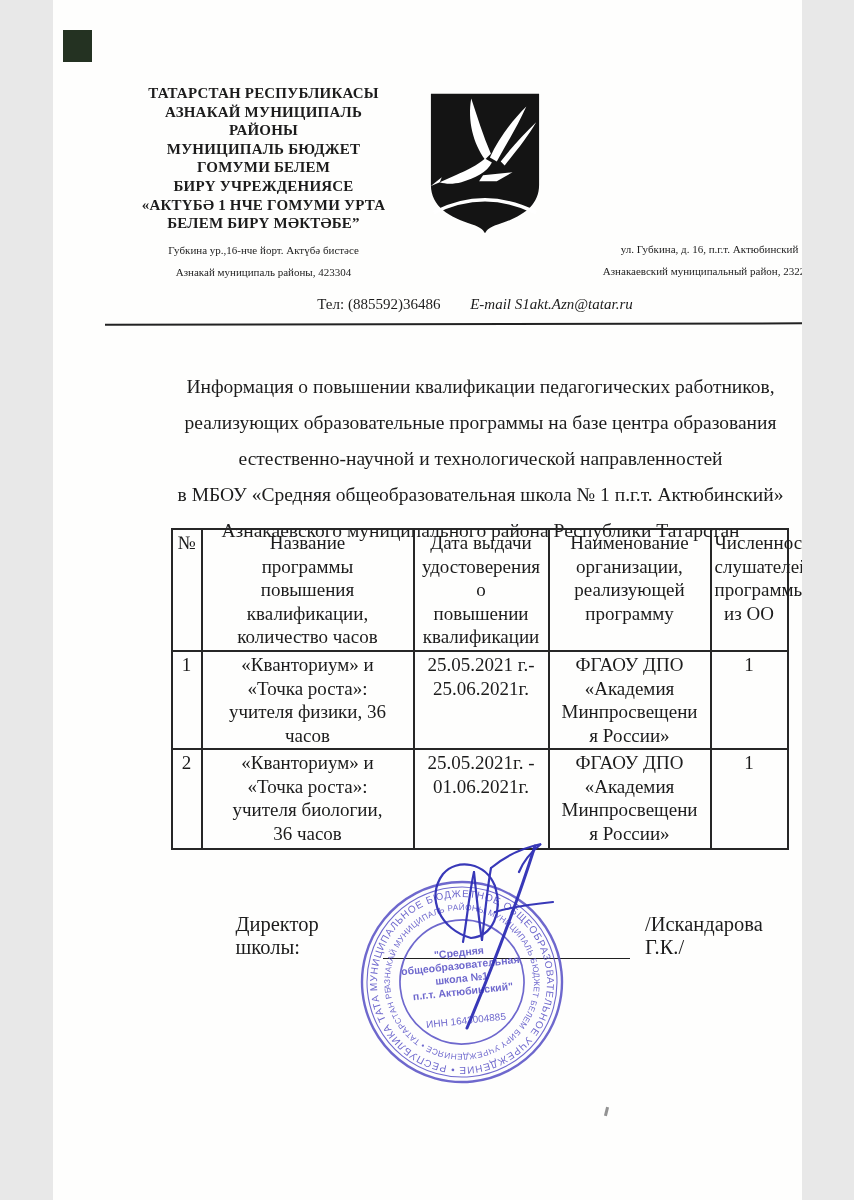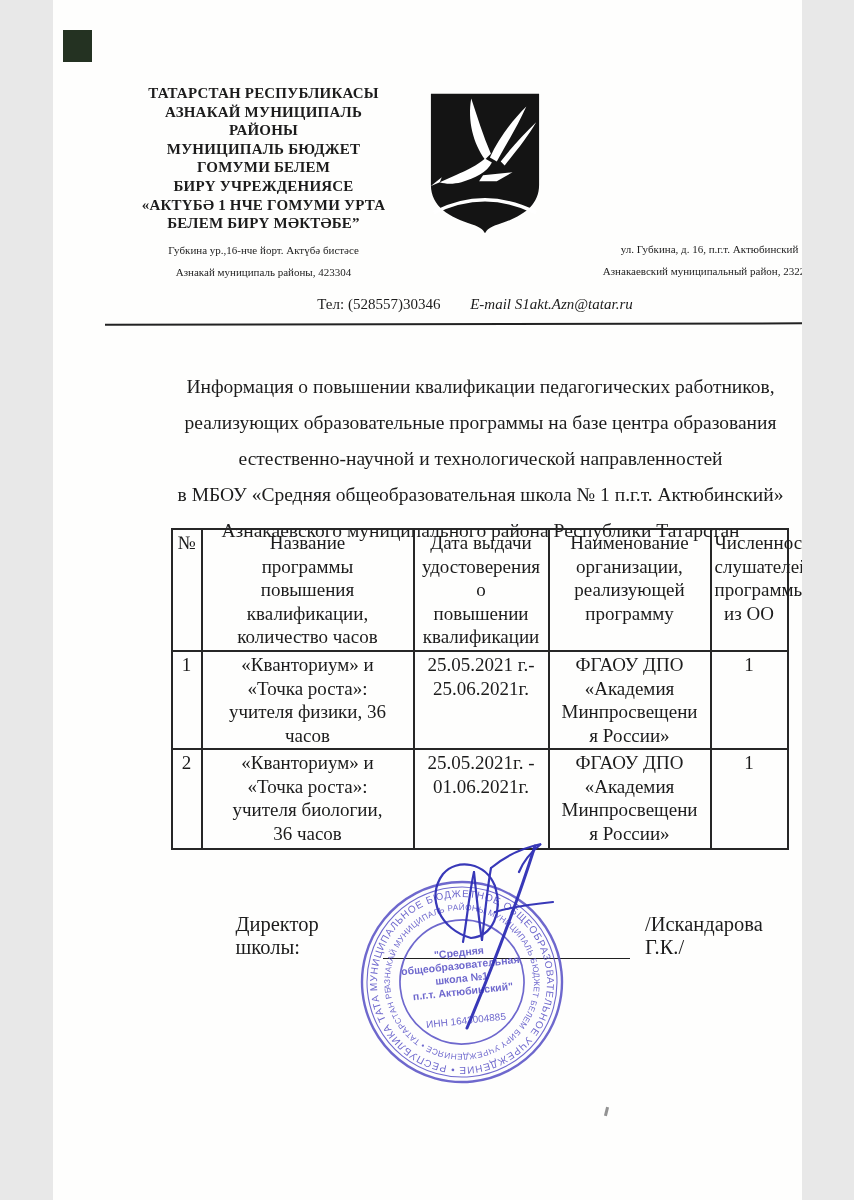--- a/index.html
+++ b/index.html
@@ -82,21 +82,21 @@
     <path d="M8,126 Q60,100 112,126" stroke="#ffffff" stroke-width="3.5" fill="none"></path>
   </svg>
 
 
   <div class="abs addr addr-left ml">Губкина ур.,16-нче йорт. Актүбә бистәсе
 Азнакай  муниципаль районы, 423304</div>
   <div class="abs addr addr-right ml">ул. Губкина, д. 16, п.г.т. Актюбинский
 Азнакаевский муниципальный район, 232208</div>
 
   <div class="abs telline">
-    <span>Тел: (528557)30346</span>
+    <span>Тел: (885592)36486</span>
     <span class="email">E-mail S1akt.Azn@tatar.ru</span>
   </div>
 
   <div class="abs rule"></div>
 
   <div class="abs doc-title ml">Информация о повышении квалификации педагогических работников,
 реализующих образовательные программы на базе центра образования
 естественно-научной и технологической направленностей
 в МБОУ «Средняя общеобразовательная школа № 1 п.г.т. Актюбинский»
 Азнакаевского муниципального района Республики Татарстан</div>

